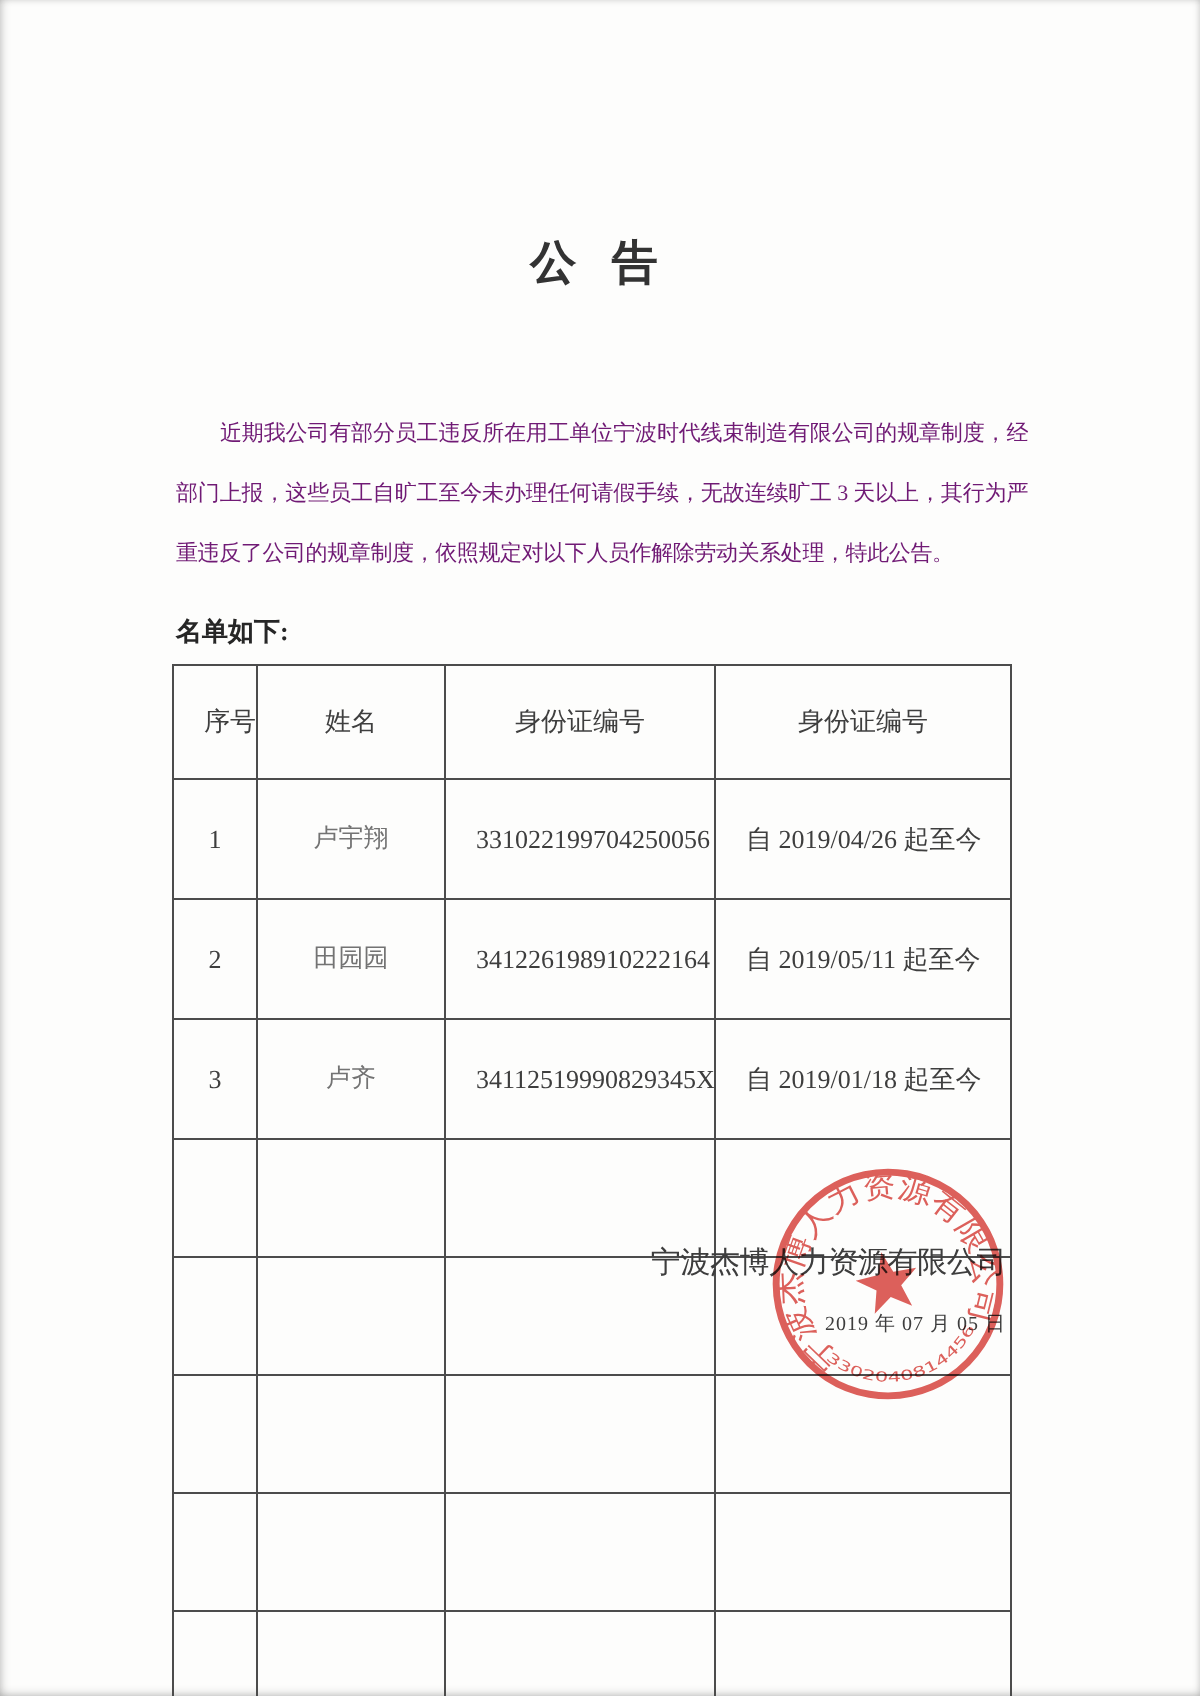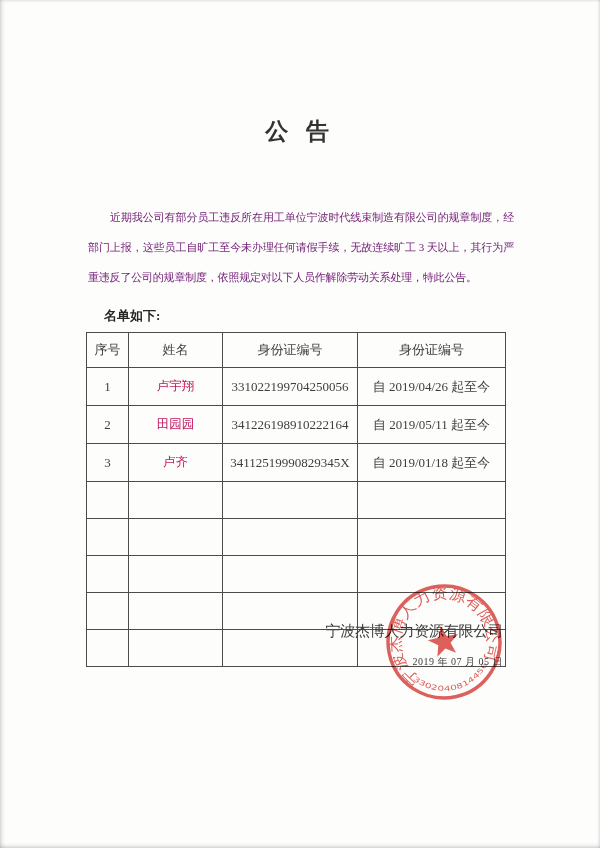--- a/index.html
+++ b/index.html
@@ -35,36 +35,36 @@
     text-align:center;font-size:23px;font-weight:bold;color:#333;
     letter-spacing:6px;
   }
   
   .para{
     position:absolute;top:202px;left:88px;width:426px;
     font-size:11px;line-height:30px;color:#701a75;
     text-align:justify;text-indent:2em;letter-spacing:-0.2px;
   }
   .list-label{
-    position:absolute;top:307px;left:104px;
+    position:absolute;top:307px;left:88px;
     font-size:13px;font-weight:bold;color:#262626;
   }
   
   .tbl{
     position:absolute;top:332px;left:86px;
     border-collapse:collapse;table-layout:fixed;width:419px;
   }
   .tbl td,.tbl th{
     border:1px solid #4c4c4c;text-align:center;vertical-align:middle;
-    padding:4px;overflow:hidden;white-space:nowrap;
+    padding:15px;overflow:hidden;white-space:nowrap;
   }
   .tbl th{height:26px;font-size:13px;font-weight:normal;color:#3f3f3f;}
   .tbl td{height:29px;font-size:13px;color:#3e3e3e;}
   .tbl tr.empty td{height:28px;}
-  .tbl td.name{font-size:12.5px;color:#be185d;}
+  .tbl td.name{font-size:12.5px;color:#737373;}
   
   .footer{
     position:absolute;top:622px;right:97px;text-align:right;color:#3d3d3d;
   }
   .footer .company{font-size:15px;letter-spacing:-0.2px;}
   .footer .date{font-size:10px;margin-top:14px;letter-spacing:.5px;}
   
   .stamp{
     position:absolute;left:383px;top:581px;width:122px;height:122px;
     opacity:.85;mix-blend-mode:multiply;pointer-events:none;

